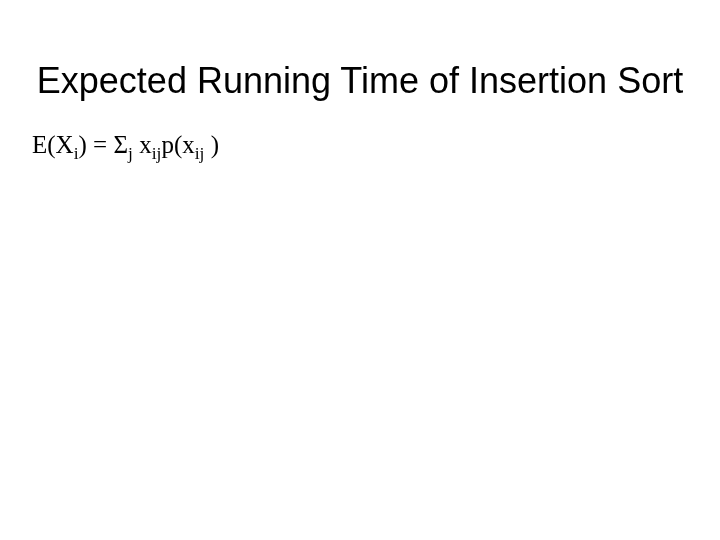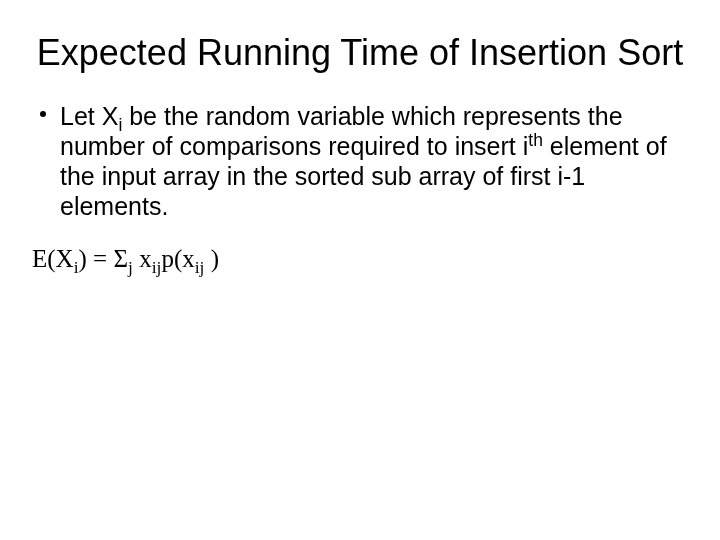--- a/index.html
+++ b/index.html
@@ -7,20 +7,21 @@
     padding: 0;
     width: 720px;
     height: 540px;
     background: #ffffff;
     font-family: Arial, Helvetica, sans-serif;
     color: #000000;
     overflow: hidden;
   }
   .slide {
     padding: 32px 32px 0 32px;
+    margin-top: 28px;
   }
   .title {
     font-size: 36px;
     font-weight: 400;
     text-align: center;
     line-height: 1.15;
     margin: 0 0 28px 0;
   }
   .bullet {
     display: flex;
@@ -58,23 +59,19 @@
   sub { font-size: 0.7em; line-height: 0; }
   sup { font-size: 0.7em; line-height: 0; }
 </style>
 </head>
 <body>
 
 <div class="slide">
 
   <h1 class="title">Expected Running Time of Insertion Sort</h1>
 
-  <div class="bullet">
-    <span class="dot"></span>
-    <span class="text">Let X<sub>i</sub> be the random variable which represents the number of comparisons required to insert i<sup>th</sup> element of the input array in the sorted sub array of first i-1 elements.</span>
-  </div>
 
 
   <div class="eq">E(X<sub>i</sub>) = Σ<sub>j</sub> x<sub>ij</sub>p(x<sub>ij</sub>  )</div>
 
 
 
 </div>
 
 </body></html>

